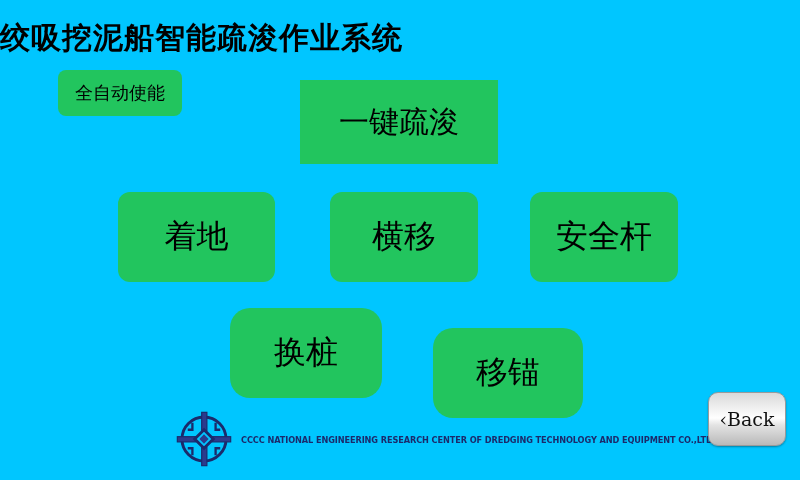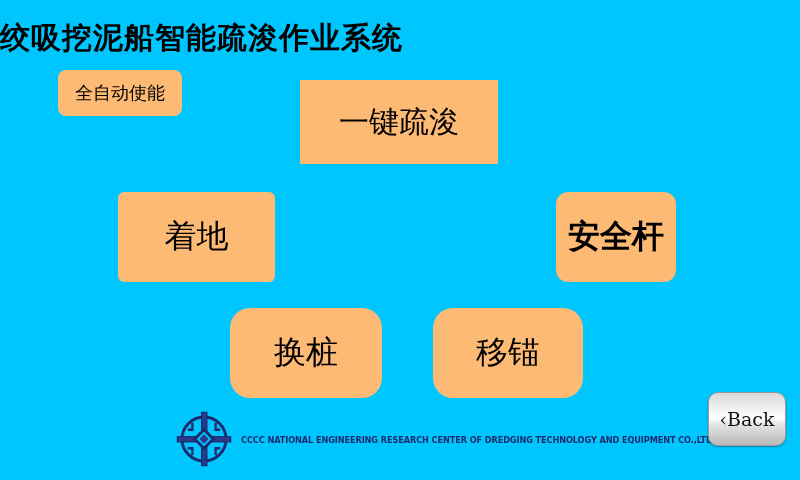--- a/index.html
+++ b/index.html
@@ -32,21 +32,21 @@
     font-size: 30px;
     font-weight: bold;
     color: #000000;
     letter-spacing: 1px;
     white-space: nowrap;
   }
 
   
   .btn {
     position: absolute;
-    background: #fdba74;
+    background: #22c55e;
     border-radius: 10px;
     display: flex;
     align-items: center;
     justify-content: center;
     font-family: "DejaVu Serif", "Liberation Serif", serif;
     color: #000000;
     box-sizing: border-box;
     user-select: none;
     cursor: pointer;
   }
@@ -65,32 +65,32 @@
     height: 84px;
     font-size: 30px;
     border-radius: 0;
   }
   .btn-row2 {
     top: 192px;
     height: 90px;
     font-size: 32px;
     border-radius: 12px;
   }
-  .btn-land  { left: 118px; width: 157px; border-radius: 6px; }
+  .btn-land  { left: 118px; width: 157px; }
   .btn-trav  { left: 330px; width: 148px; }
-  .btn-safe  { left: 556px; width: 120px; font-weight: bold; }
+  .btn-safe  { left: 530px; width: 148px; }
 
   .btn-row3 {
     top: 308px;
     height: 90px;
     font-size: 32px;
     border-radius: 20px;
   }
   .btn-spud   { left: 230px; width: 152px; }
-  .btn-anchor { left: 433px; width: 150px; }
+  .btn-anchor { left: 433px; width: 150px; margin-top: 20px; }
 
   
   .footer {
     position: absolute;
     left: 175px;
     top: 408px;
     width: 480px;
     height: 62px;
     display: flex;
     align-items: center;
@@ -169,20 +169,23 @@
   </div>
 
   <div class="btn btn-onekey">
     <span>一键疏浚</span>
   </div>
 
   <div class="btn btn-row2 btn-land">
     <span>着地</span>
   </div>
 
+  <div class="btn btn-row2 btn-trav">
+    <span>横移</span>
+  </div>
 
   <div class="btn btn-row2 btn-safe">
     <span>安全杆</span>
   </div>
 
   <div class="btn btn-row3 btn-spud">
     <span>换桩</span>
   </div>
 
   <div class="btn btn-row3 btn-anchor">

